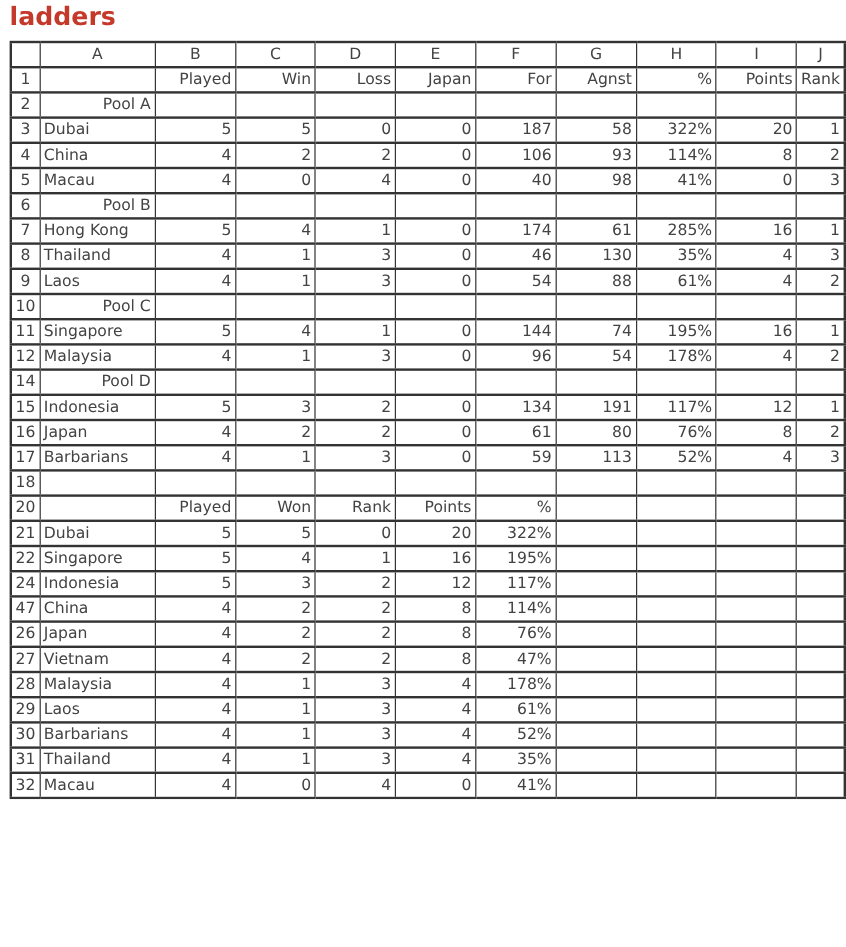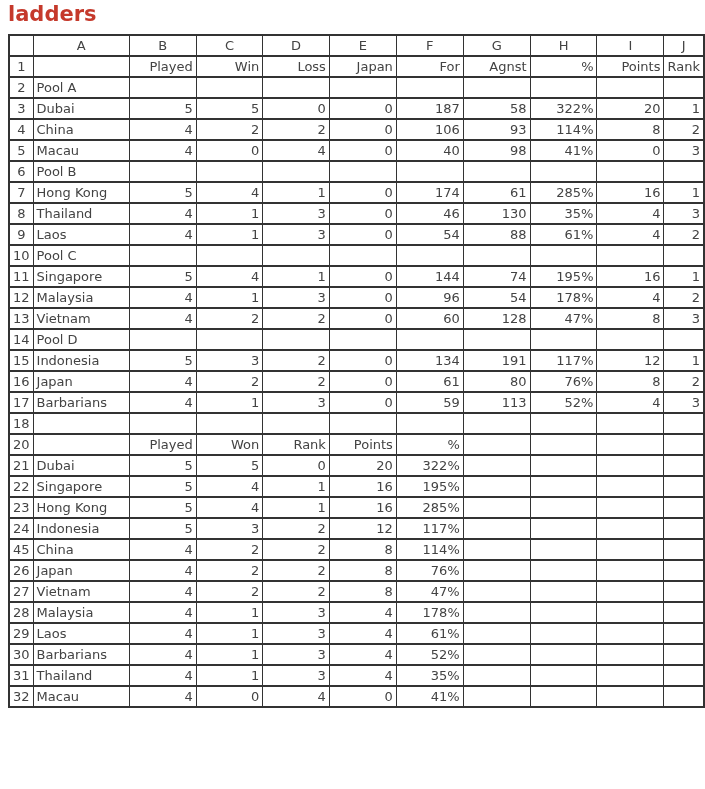--- a/index.html
+++ b/index.html
@@ -33,21 +33,21 @@
   th.colhead, td.rn {
     font-size: 11px;
     font-weight: bold;
     color: #555555;
     text-align: center;
     padding: 0 2px;
   }
   th.colhead { height: 19px; }
   .al { text-align: left; }
   .ar { text-align: right; }
-  .b  { font-weight: bold; color: #4a4a4a; }
+  .b  { font-weight: bold; color: #4a4a4a; text-align: right; }
   .bg-gray  { background: var(--gray-bg,  #969696); }
   .bg-green { background: var(--green-bg, #d2f8d2); }
   .bg-cyan  { background: var(--cyan-bg,  #cdf3f8); }
   col.w-rn { width: 23px; }
   col.w-a  { width: 97px; }
   col.w-m  { width: 68px; }
   col.w-j  { width: 36px; }
 </style>
 </head>
 <body>
@@ -235,33 +235,20 @@
           <td class="ar bg-green">1</td>
           <td class="ar bg-green">3</td>
           <td class="ar bg-green">0</td>
           <td class="ar bg-green">96</td>
           <td class="ar bg-green">54</td>
           <td class="ar bg-green">178%</td>
           <td class="ar bg-green">4</td>
           <td class="ar">2</td>
         </tr>
         <tr>
-          <td class="rn">13</td>
-          <td class="al bg-green">Vietnam</td>
-          <td class="ar bg-green">4</td>
-          <td class="ar bg-green">2</td>
-          <td class="ar bg-green">2</td>
-          <td class="ar bg-green">0</td>
-          <td class="ar bg-green">60</td>
-          <td class="ar bg-green">128</td>
-          <td class="ar bg-green">47%</td>
-          <td class="ar bg-green">8</td>
-          <td class="ar">3</td>
-        </tr>
-        <tr>
           <td class="rn">14</td>
           <td class="al bg-gray b">Pool D</td>
           <td class="ar bg-gray"></td>
           <td class="ar bg-gray"></td>
           <td class="ar bg-gray"></td>
           <td class="ar bg-gray"></td>
           <td class="ar bg-gray"></td>
           <td class="ar bg-gray"></td>
           <td class="ar bg-gray"></td>
           <td class="ar bg-gray"></td>
@@ -352,47 +339,34 @@
           <td class="ar bg-cyan">4</td>
           <td class="ar bg-cyan">1</td>
           <td class="ar bg-cyan">16</td>
           <td class="ar bg-cyan">195%</td>
           <td class="ar"></td>
           <td class="ar"></td>
           <td class="ar"></td>
           <td class="ar"></td>
         </tr>
         <tr>
-          <td class="rn">23</td>
-          <td class="al bg-cyan">Hong Kong</td>
-          <td class="ar bg-cyan">5</td>
-          <td class="ar bg-cyan">4</td>
-          <td class="ar bg-cyan">1</td>
-          <td class="ar bg-cyan">16</td>
-          <td class="ar bg-cyan">285%</td>
-          <td class="ar"></td>
-          <td class="ar"></td>
-          <td class="ar"></td>
-          <td class="ar"></td>
-        </tr>
-        <tr>
           <td class="rn">24</td>
           <td class="al bg-cyan">Indonesia</td>
           <td class="ar bg-cyan">5</td>
           <td class="ar bg-cyan">3</td>
           <td class="ar bg-cyan">2</td>
           <td class="ar bg-cyan">12</td>
           <td class="ar bg-cyan">117%</td>
           <td class="ar"></td>
           <td class="ar"></td>
           <td class="ar"></td>
           <td class="ar"></td>
         </tr>
         <tr>
-          <td class="rn">45</td>
+          <td class="rn">47</td>
           <td class="al">China</td>
           <td class="ar">4</td>
           <td class="ar">2</td>
           <td class="ar">2</td>
           <td class="ar">8</td>
           <td class="ar">114%</td>
           <td class="ar"></td>
           <td class="ar"></td>
           <td class="ar"></td>
           <td class="ar"></td>

